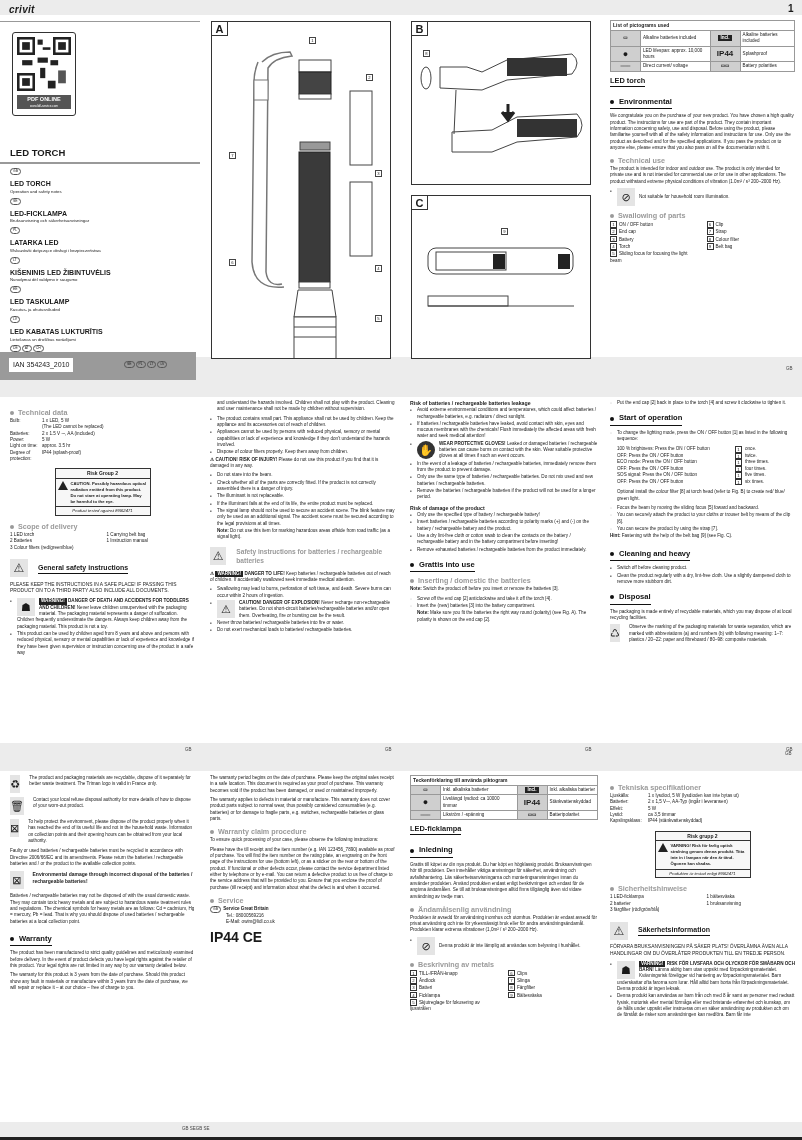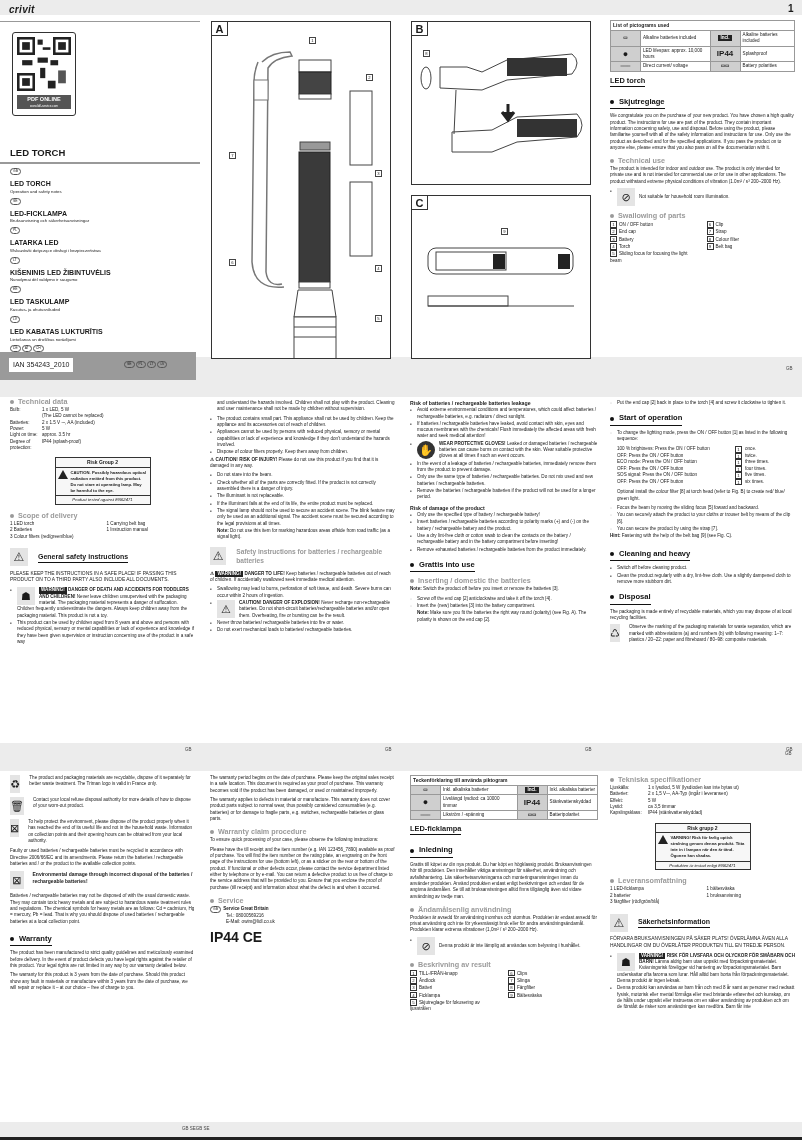--- a/index.html
+++ b/index.html
@@ -199,21 +199,21 @@
     </tr>
     <tr>
       <td class="icn">═══</td>
           <td>Direct current/ voltage</td>
       <td class="icn">▭▭</td>
           <td>Battery polarities</td>
     </tr>
   </tbody>
     </table>
   <div class="h-plain">LED torch</div><br>
-  <div class="h-main">Skjutreglage</div>
+  <div class="h-main">Environmental</div>
   <p>We congratulate you on the purchase of your new product. You have chosen a high quality product. The instructions for use are part of the product. They contain important information concerning safety, use and disposal. Before using the product, please familiarise yourself with all of the safety information and instructions for use. Only use the product as described and for the specified applications. If you pass the product on to anyone else, please ensure that you also pass on all the documentation with it.</p>
   <div class="h-bullet">Technical use</div>
   <p>The product is intended for indoor and outdoor use. The product is only intended for private use and is not intended for commercial use or for use in other applications. The product withstand extreme physical conditions of vibration (1.0m² / s³ 200–2000 Hz).</p>
   <div class="li" style="display:flex;align-items:center">
       <span class="ico-box">⊘</span>
       <span>Not suitable for household room illumination.</span>
     </div>
   <div class="h-bullet">Swallowing of parts</div>
   <div class="grid2" id="parts-en">
       <div>
@@ -226,21 +226,21 @@
       <div>
         <div><span class="num">6</span><span>Clip</span></div>
         <div><span class="num">7</span><span>Strap</span></div>
         <div><span class="num">8</span><span>Colour filter</span></div>
         <div><span class="num">9</span><span>Belt bag</span></div>
       </div>
     </div>
 </div>
 <div class="foot" style="left:786px;top:366px">GB</div>
 
-<div class="page" style="left:10px;top:397px;width:185px;height:340px">
+<div class="page" style="left:10px;top:408px;width:185px;height:340px">
   <div class="h-bullet" style="margin-top:0">Technical data</div>
   <div class="spec" id="tech-en">
       <span>Bulb:</span>
       <span>1 x LED, 5 W</span>
       <span></span>
       <span>(The LED cannot be replaced)</span>
       <span>Batteries:</span>
       <span>2 x 1.5 V ⎓, AA (included)</span>
       <span>Power:</span>
       <span>5 W</span>
@@ -473,61 +473,61 @@
     </table>
   <div class="h-plain">LED-ficklampa</div><br>
   <div class="h-main">Inledning</div>
   <p>Grattis till köpet av din nya produkt. Du har köpt en högklassig produkt. Bruksanvisningen hör till produkten. Den innehåller viktiga anvisningar för säkerhet, användning och avfallshantering. Läs säkerhetsanvisningarna och monteringsanvisningen innan du använder produkten. Använd produkten endast enligt beskrivningen och endast för de angivna ändamålen. Se till att bruksanvisningen alltid finns tillgänglig även vid vidare användning av tredje man.</p>
   <div class="h-bullet">Ändamålsenlig användning</div>
   <p>Produkten är avsedd för användning inomhus och utomhus. Produkten är endast avsedd för privat användning och inte för yrkesmässigt bruk eller för andra användningsändamål. Produkten klarar extrema vibrationer (1,0m² / s³ 200–2000 Hz).</p>
   <div class="li" style="display:flex;align-items:center">
       <span class="ico-box">⊘</span>
       <span>Denna produkt är inte lämplig att användas som belysning i hushållet.</span>
     </div>
-  <div class="h-bullet">Beskrivning av result</div>
+  <div class="h-bullet">Beskrivning av metals</div>
   <div class="grid2" id="parts-se">
       <div>
         <div><span class="num">1</span><span>TILL-/FRÅN-knapp</span></div>
         <div><span class="num">2</span><span>Ändlock</span></div>
         <div><span class="num">3</span><span>Batteri</span></div>
         <div><span class="num">4</span><span>Ficklampa</span></div>
         <div><span class="num">5</span><span>Skjutreglage för fokusering av ljusstrålen</span></div>
       </div>
       <div>
         <div><span class="num">6</span><span>Clips</span></div>
         <div><span class="num">7</span><span>Slinga</span></div>
         <div><span class="num">8</span><span>Färgfilter</span></div>
         <div><span class="num">9</span><span>Bältesväska</span></div>
       </div>
     </div>
 </div>
 
 <div class="page" style="left:610px;top:775px;width:185px;height:345px">
-  <div class="h-bullet" style="margin-top:0">Tekniska specifikationer</div>
+  <div class="h-bullet" style="margin-top:8px">Tekniska specifikationer</div>
   <div class="spec" id="tech-se" style="grid-template-columns:38px 1fr">
       <span>Ljuskälla:</span>
       <span>1 x lysdiod, 5 W (lysdioden kan inte bytas ut)</span>
       <span>Batterier:</span>
       <span>2 x 1,5 V⎓, AA-Typ (ingår i leveransen)</span>
       <span>Effekt:</span>
       <span>5 W</span>
       <span>Lystid:</span>
       <span>ca 3,5 timmar</span>
       <span>Kapslingsklass:</span>
       <span>IP44 (stänkvattenskyddad)</span>
     </div>
   <div class="risk">
     <div class="rh">Risk grupp 2</div>
     <div class="rb">
         <span class="warn-tri"></span>
         <span>VARNING! Risk för farlig optisk strålning genom denna produkt. Titta inte in i lampan när den är tänd. Ögonen kan skadas.</span>
       </div>
     <div class="rf">Produkten är testad enligt EN62471</div>
   </div>
-  <div class="h-bullet">Leveransomfattning</div>
+  <div class="h-bullet">Sicherheitshinweise</div>
   <div class="grid2" id="scope-se">
       <div>1 LED-ficklampa</div>
       <div>1 bältesväska</div>
       <div>2 batterier</div>
       <div>1 bruksanvisning</div>
       <div>3 färgfilter (röd/grön/blå)</div>
       <div></div>
     </div>
   <div style="display:flex;align-items:center;gap:6px;margin:8px 0 4px">
     <span class="ico-box" style="font-size:12px">⚠</span>

